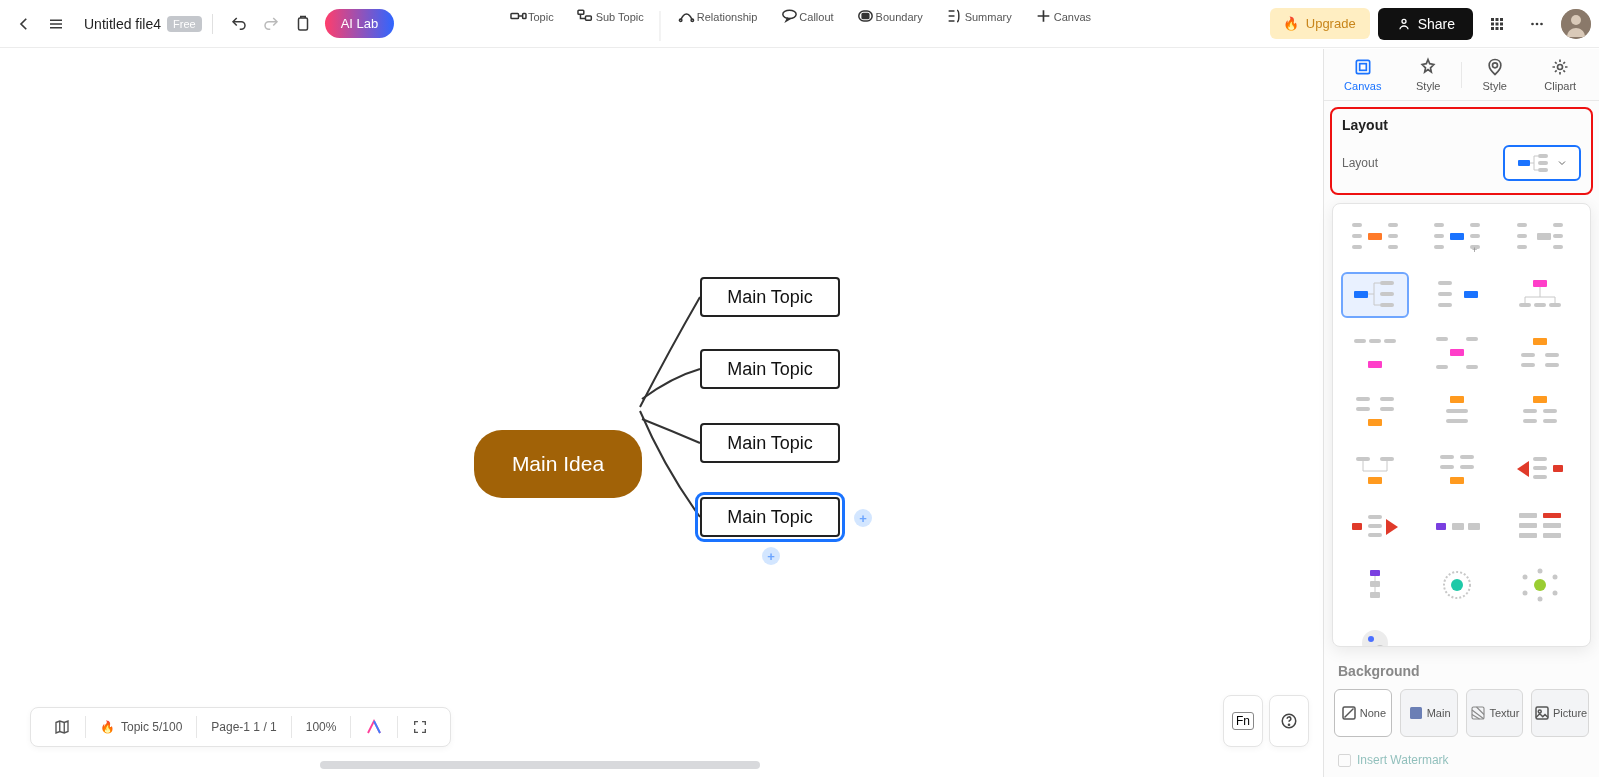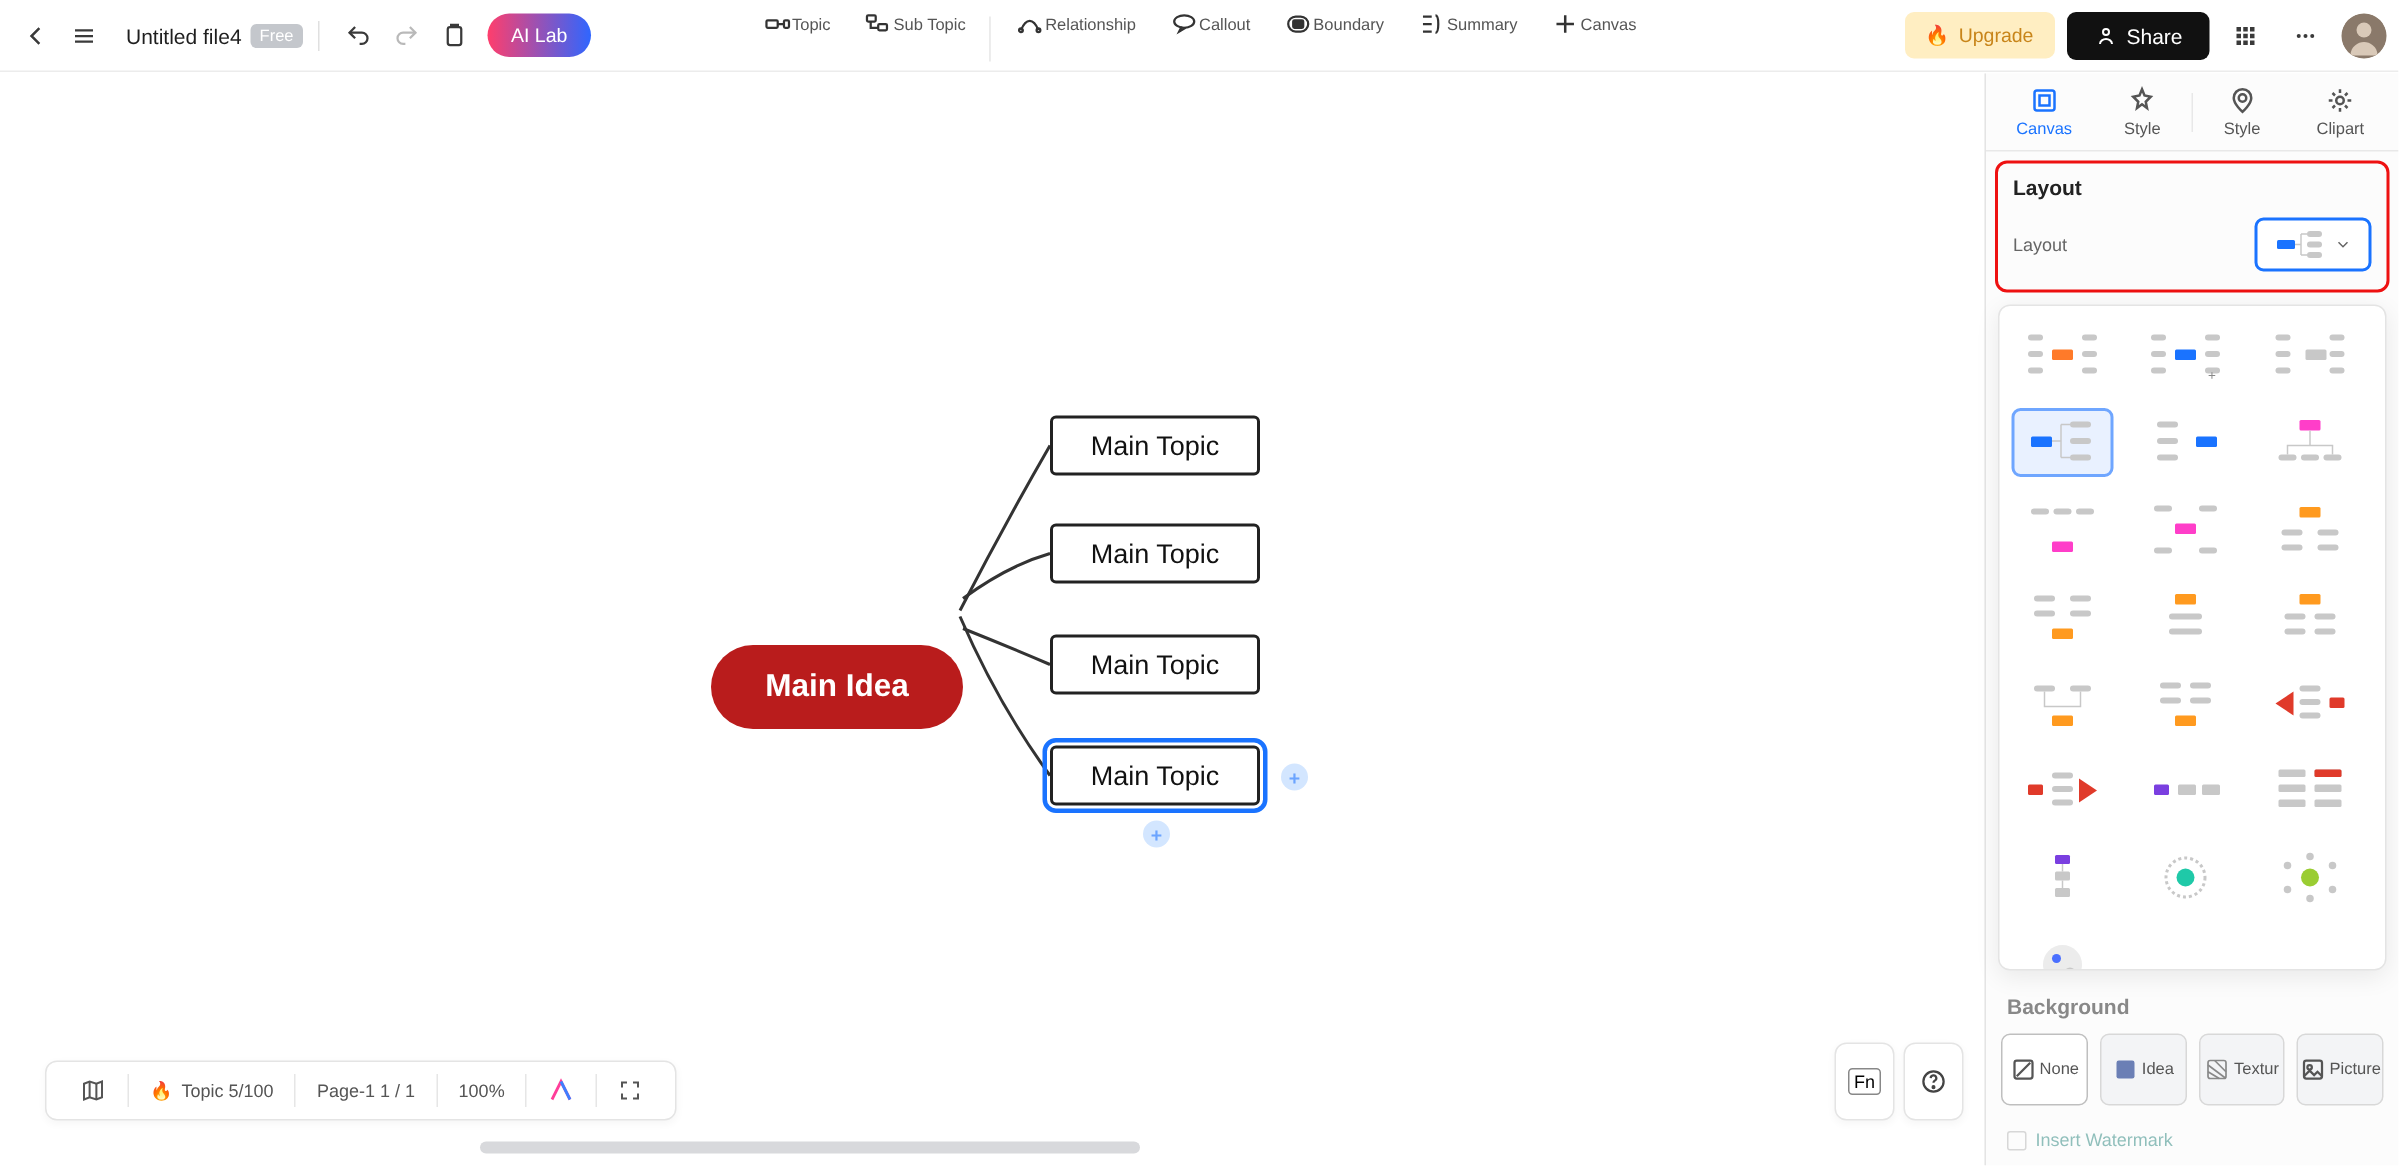--- a/index.html
+++ b/index.html
@@ -35,21 +35,21 @@
   
   .search-box { position: absolute; top: 64px; right: 306px; width: 42px; height: 42px; border: 1px solid #e4e4e4; border-radius: 8px; display:flex; align-items:center; justify-content:center; cursor:pointer; background:#fff; }
 
   
   .panel-collapse { position: absolute; top: 68px; right: 280px; width: 24px; height: 32px; display:flex; align-items:center; justify-content:center; cursor:pointer; background:#fff; border:1px solid #e4e4e4; border-radius:6px 0 0 6px; }
 
   
   .canvas-area { position: absolute; top: 49px; left: 0; right: 276px; bottom: 0; background: #fff; }
 
   
-  .node-root { position:absolute; left:474px; top:381px; width:168px; height:56px; background:#b91c1c; color:#fff; font-size:21px; font-weight:700; display:flex; align-items:center; justify-content:center; border-radius:28px; }
+  .node-root { position:absolute; left:474px; top:381px; width:168px; height:68px; background:#a16207; color:#fff; font-size:21px; font-weight:400; display:flex; align-items:center; justify-content:center; border-radius:28px; }
   .node-topic { position:absolute; width:140px; height:40px; border:2px solid #222; background:#fff; color:#111; font-size:18px; font-weight:500; display:flex; align-items:center; justify-content:center; border-radius:4px; }
   .node-selected { outline:3px solid #1a73ff; outline-offset:2px; }
   .add-btn { position:absolute; width:18px; height:18px; background:#d3e6ff; border-radius:50%; display:flex; align-items:center; justify-content:center; color:#6ba4ff; font-size:13px; font-weight:bold; cursor:pointer; }
 
   
   .right-panel { position:absolute; top:49px; right:0; bottom:0; width:276px; border-left:1px solid #e4e4e4; background:#fcfcfc; display:flex; flex-direction:column; }
   .panel-tabs { height:56px; display:flex; align-items:center; justify-content:space-around; border-bottom:1px solid #e8e8e8; padding:0 6px; }
   .panel-tab { display:flex; flex-direction:column; align-items:center; gap:3px; cursor:pointer; padding:4px 6px; color:#555; font-size:11px; flex:1; position:relative; }
   .panel-tab.active { color:#1a73ff; }
   .panel-tab svg { width:20px; height:20px; }
@@ -583,21 +583,21 @@
         <svg viewBox="0 0 24 24" fill="none" stroke="#555" stroke-width="2">
           <rect x="4" y="4" width="16" height="16" rx="2"></rect>
           <line x1="6" y1="18" x2="18" y2="6"></line>
         </svg>
         <span>None</span>
       </div>
     <div class="bg-tab">
         <svg viewBox="0 0 24 24">
           <rect x="4" y="4" width="16" height="16" rx="2" fill="#6b7fb5"></rect>
         </svg>
-        <span>Idea</span>
+        <span>Main</span>
       </div>
     <div class="bg-tab">
         <svg viewBox="0 0 24 24" fill="none" stroke="#888" stroke-width="1.5">
           <rect x="4" y="4" width="16" height="16" rx="2"></rect>
           <line x1="4" y1="8" x2="20" y2="20"></line>
           <line x1="4" y1="14" x2="14" y2="20"></line>
           <line x1="10" y1="4" x2="20" y2="14"></line>
         </svg>
         <span>Textur</span>
       </div>

